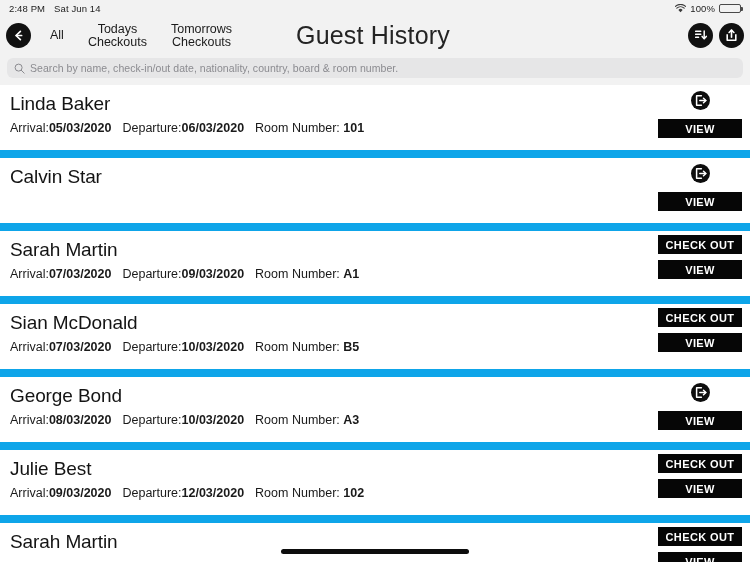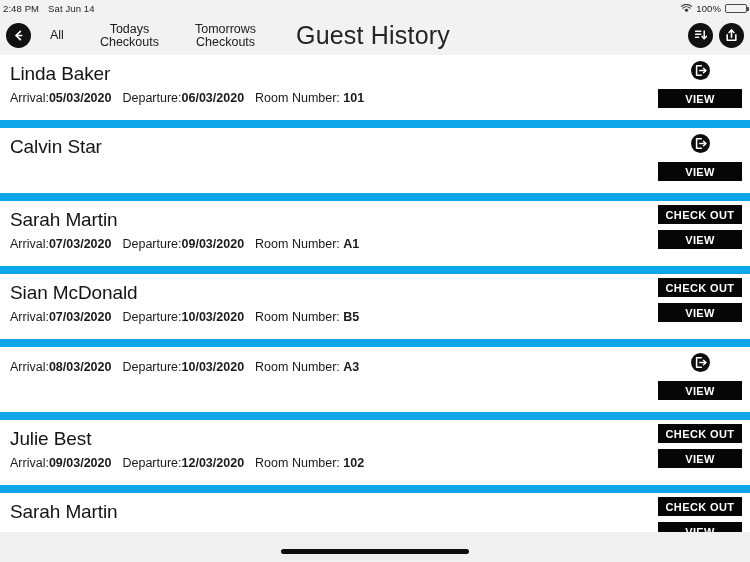--- a/index.html
+++ b/index.html
@@ -15,21 +15,21 @@
     background: #f0f0f0;
     overflow: hidden;
   }
 
   
   .status-bar {
     height: 16px;
     background: #f2f2f2;
     display: flex;
     align-items: center;
-    padding: 0 3px;
+    padding: 0 9px;
     font-size: 9.5px;
     color: #1d1d1d;
     letter-spacing: 0.1px;
   }
   .status-left { display: flex; align-items: center; gap: 9px; }
   .status-right { margin-left: auto; display: flex; align-items: center; gap: 4px; }
   .wifi-icon { display: inline-block; width: 11px; height: 9px; position: relative; }
   .wifi-icon svg { display:block; }
   .battery {
     width: 22px; height: 9px;
@@ -55,21 +55,21 @@
   }
   .back-btn {
     width: 25px; height: 25px;
     border-radius: 50%;
     background: #111;
     display: flex; align-items: center; justify-content: center;
     flex: none;
     margin-right: 7px;
   }
   .back-btn svg { display: block; }
-  .seg-tabs { display: flex; align-items: center; gap: 12px; }
+  .seg-tabs { display: flex; align-items: center; gap: 0; }
   .seg-tab {
     font-size: 12.5px;
     color: #1b1b1b;
     text-align: center;
     line-height: 12.5px;
     padding: 0 12px;
     white-space: pre-line;
   }
   .app-title {
     position: absolute;
@@ -240,20 +240,31 @@
           <svg width="17" height="17" viewBox="0 0 17 17">
             <path d="M4.2 7.2 V13.2 H12.8 V7.2" stroke="#fff" stroke-width="1.6" fill="none" stroke-linejoin="round"></path>
             <path d="M8.5 10.3 V3.3" stroke="#fff" stroke-width="1.6" fill="none" stroke-linecap="round"></path>
             <path d="M6.1 5.5 L8.5 3.1 L10.9 5.5" stroke="#fff" stroke-width="1.6" fill="none" stroke-linecap="round" stroke-linejoin="round"></path>
           </svg>
         </span>
       </div>
     </div>
   </div>
 
+  <div class="search-wrap">
+    <div class="search-box">
+      <span class="search-icon">
+        <svg width="11" height="11" viewBox="0 0 11 11">
+          <circle cx="4.6" cy="4.6" r="3.5" stroke="#8b8b90" stroke-width="1" fill="none"></circle>
+          <path d="M7.2 7.2 L10.2 10.2" stroke="#8b8b90" stroke-width="1" stroke-linecap="round"></path>
+        </svg>
+      </span>
+      <span class="ph">Search by name, check-in/out date, nationality, country, board &amp; room number.</span>
+    </div>
+  </div>
 
   <div class="list">
 
     <div class="card">
       <div class="guest-name">Linda Baker</div>
       <div class="guest-meta">
         <span class="lbl">Arrival:</span><span class="val">05/03/2020</span><span class="gap"></span><span class="lbl">Departure:</span><span class="val">06/03/2020</span><span class="gap"></span><span class="lbl">Room Number:</span>&nbsp;<span class="val">101</span>
       </div>
       <div class="card-actions">
         <span class="exit-icon">
@@ -299,20 +310,21 @@
       <div class="guest-meta">
         <span class="lbl">Arrival:</span><span class="val">07/03/2020</span><span class="gap"></span><span class="lbl">Departure:</span><span class="val">10/03/2020</span><span class="gap"></span><span class="lbl">Room Number:</span>&nbsp;<span class="val">B5</span>
       </div>
       <div class="card-actions">
         <div class="btn">CHECK OUT</div>
         <div class="btn">VIEW</div>
       </div>
     </div>
 
     <div class="card">
+      <div class="guest-name">George Bond</div>
       <div class="guest-meta">
         <span class="lbl">Arrival:</span><span class="val">08/03/2020</span><span class="gap"></span><span class="lbl">Departure:</span><span class="val">10/03/2020</span><span class="gap"></span><span class="lbl">Room Number:</span>&nbsp;<span class="val">A3</span>
       </div>
       <div class="card-actions">
         <span class="exit-icon">
           <svg width="21" height="21" viewBox="0 0 21 21">
             <circle cx="10.5" cy="10.5" r="9.5" fill="#0d0d0d"></circle>
             <path d="M11.4 5.8 H6.6 V15.2 H11.4" stroke="#fff" stroke-width="1.5" fill="none" stroke-linejoin="round" stroke-linecap="round"></path>
             <path d="M9.8 10.5 H15.6" stroke="#fff" stroke-width="1.5" stroke-linecap="round"></path>
             <path d="M13.5 8.3 L15.9 10.5 L13.5 12.7" stroke="#fff" stroke-width="1.5" fill="none" stroke-linecap="round" stroke-linejoin="round"></path>

